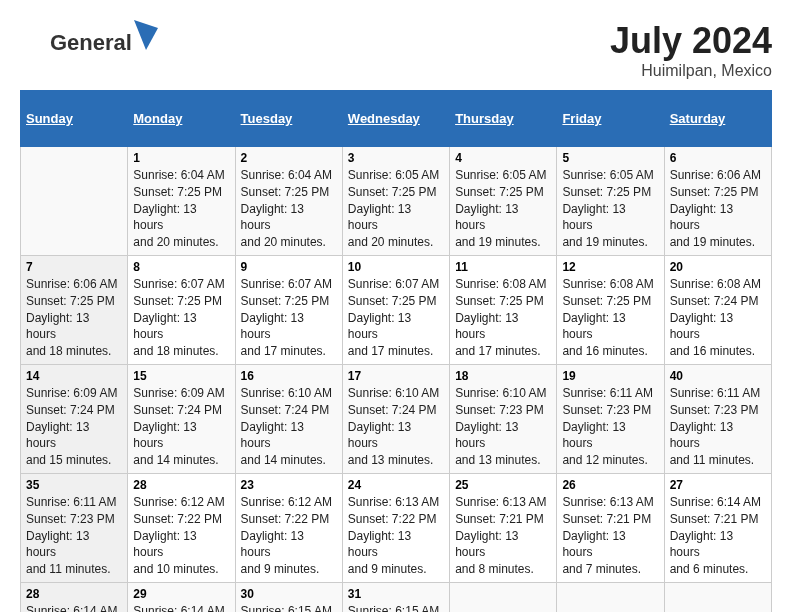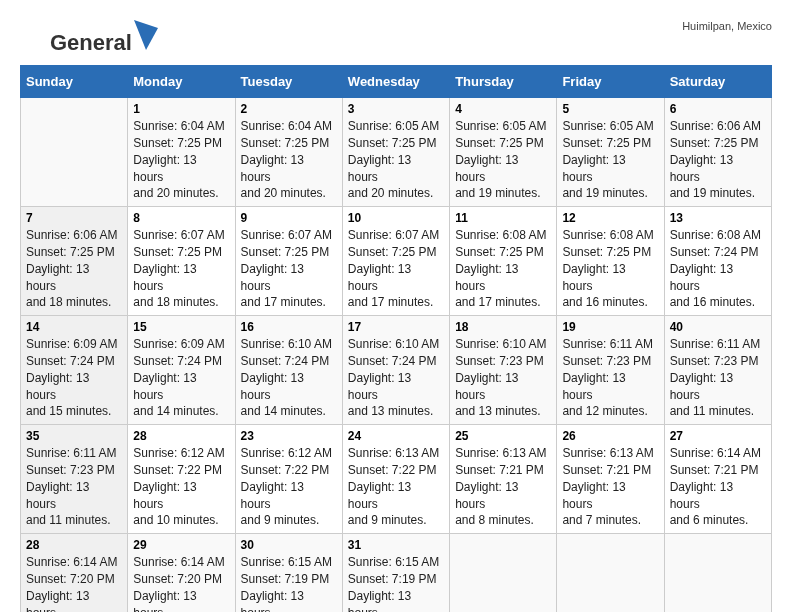--- a/index.html
+++ b/index.html
@@ -35,36 +35,37 @@
     }
     .title-block {
       text-align: right;
     }
     .month-title {
       font-size: 36px;
       font-weight: bold;
       color: #222;
     }
     .location {
-      font-size: 11px;
+      font-size: 16px;
       color: #444;
     }
     table {
       width: 100%;
       border-collapse: collapse;
       font-size: 11px;
     }
     thead tr th {
       background-color: #2a6db5;
       color: white;
       text-align: left;
-      padding: 8px 5px;
+      padding: 20px 5px;
       font-size: 13px;
       font-weight: bold;
       border: 1px solid #2a6db5;
+      text-decoration: underline;
     }
     tbody tr td {
       border: 1px solid #ccc;
       vertical-align: top;
       padding: 4px 5px;
       width: 14.28%;
       min-height: 80px;
       height: 90px;
       background: #fff;
     }
@@ -96,20 +97,21 @@
   <div class="logo">
     <div>
       <div class="logo-text">
         <span class="logo-general">General</span><svg class="logo-icon" viewBox="0 0 24 30">
             <polygon points="0,0 24,8 12,30" fill="#2a6db5"></polygon>
           </svg>
       </div>
     </div>
   </div>
   <div class="title-block">
+    <div class="month-title">July 2024</div>
     <div class="location">Huimilpan, Mexico</div>
   </div>
 </div>
 
 <table>
   <thead>
     <tr>
     <th>Sunday</th>
         <th>Monday</th>
         <th>Tuesday</th>
@@ -166,21 +168,21 @@
         </td>
         <td>
           <span class="day-num">11</span>
           <div class="day-info">Sunrise: 6:08 AM<br>Sunset: 7:25 PM<br>Daylight: 13 hours<br>and 17 minutes.</div>
         </td>
         <td>
           <span class="day-num">12</span>
           <div class="day-info">Sunrise: 6:08 AM<br>Sunset: 7:25 PM<br>Daylight: 13 hours<br>and 16 minutes.</div>
         </td>
         <td>
-          <span class="day-num">13</span>
+          <span class="day-num">20</span>
           <div class="day-info">Sunrise: 6:08 AM<br>Sunset: 7:24 PM<br>Daylight: 13 hours<br>and 16 minutes.</div>
         </td>
       </tr>
       <tr>
         <td>
           <span class="day-num">14</span>
           <div class="day-info">Sunrise: 6:09 AM<br>Sunset: 7:24 PM<br>Daylight: 13 hours<br>and 15 minutes.</div>
         </td>
         <td>
           <span class="day-num">15</span>

